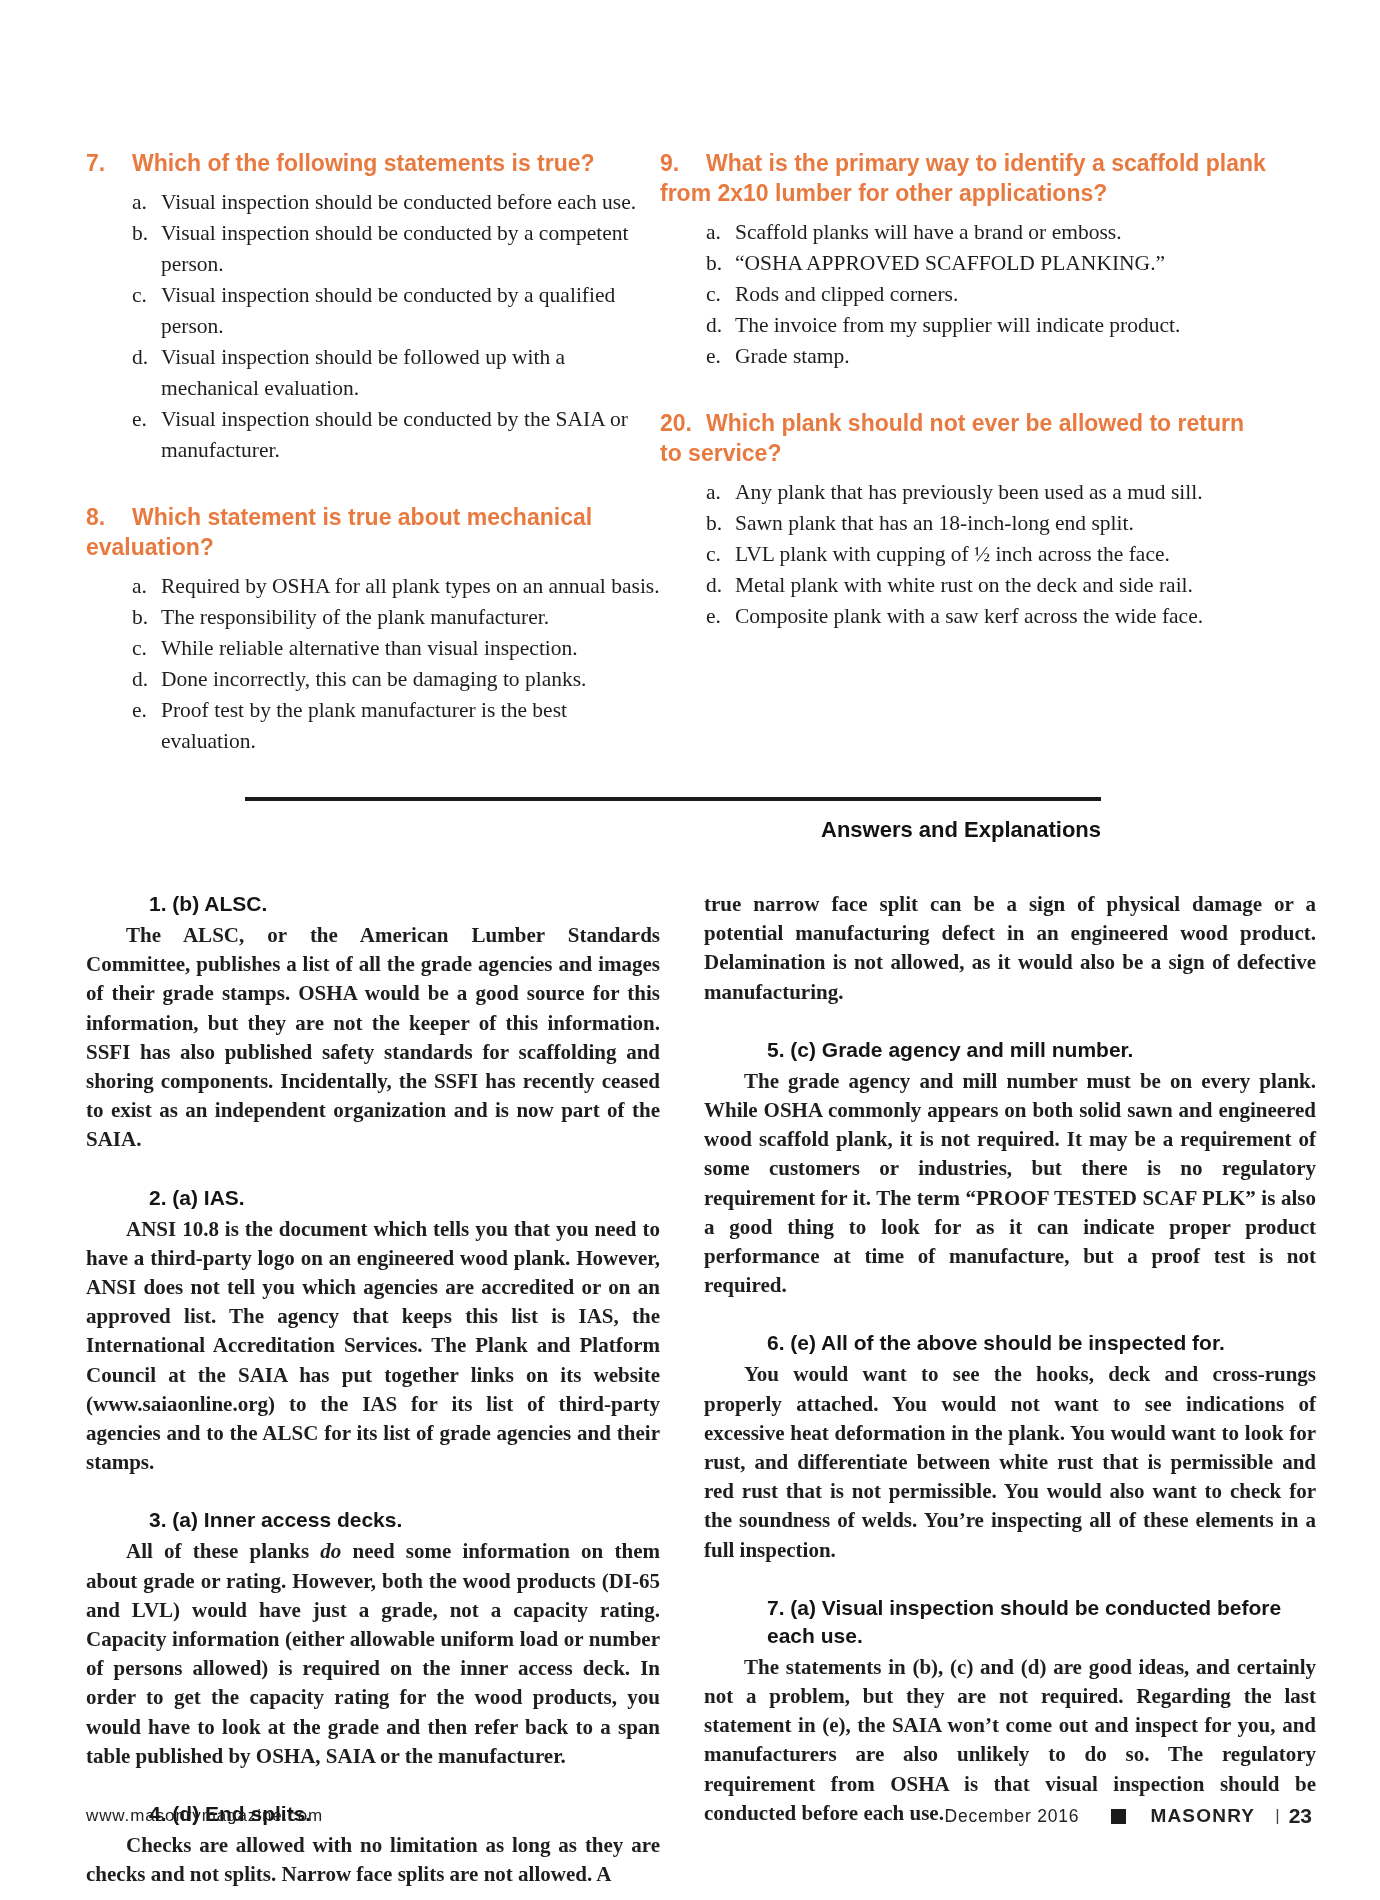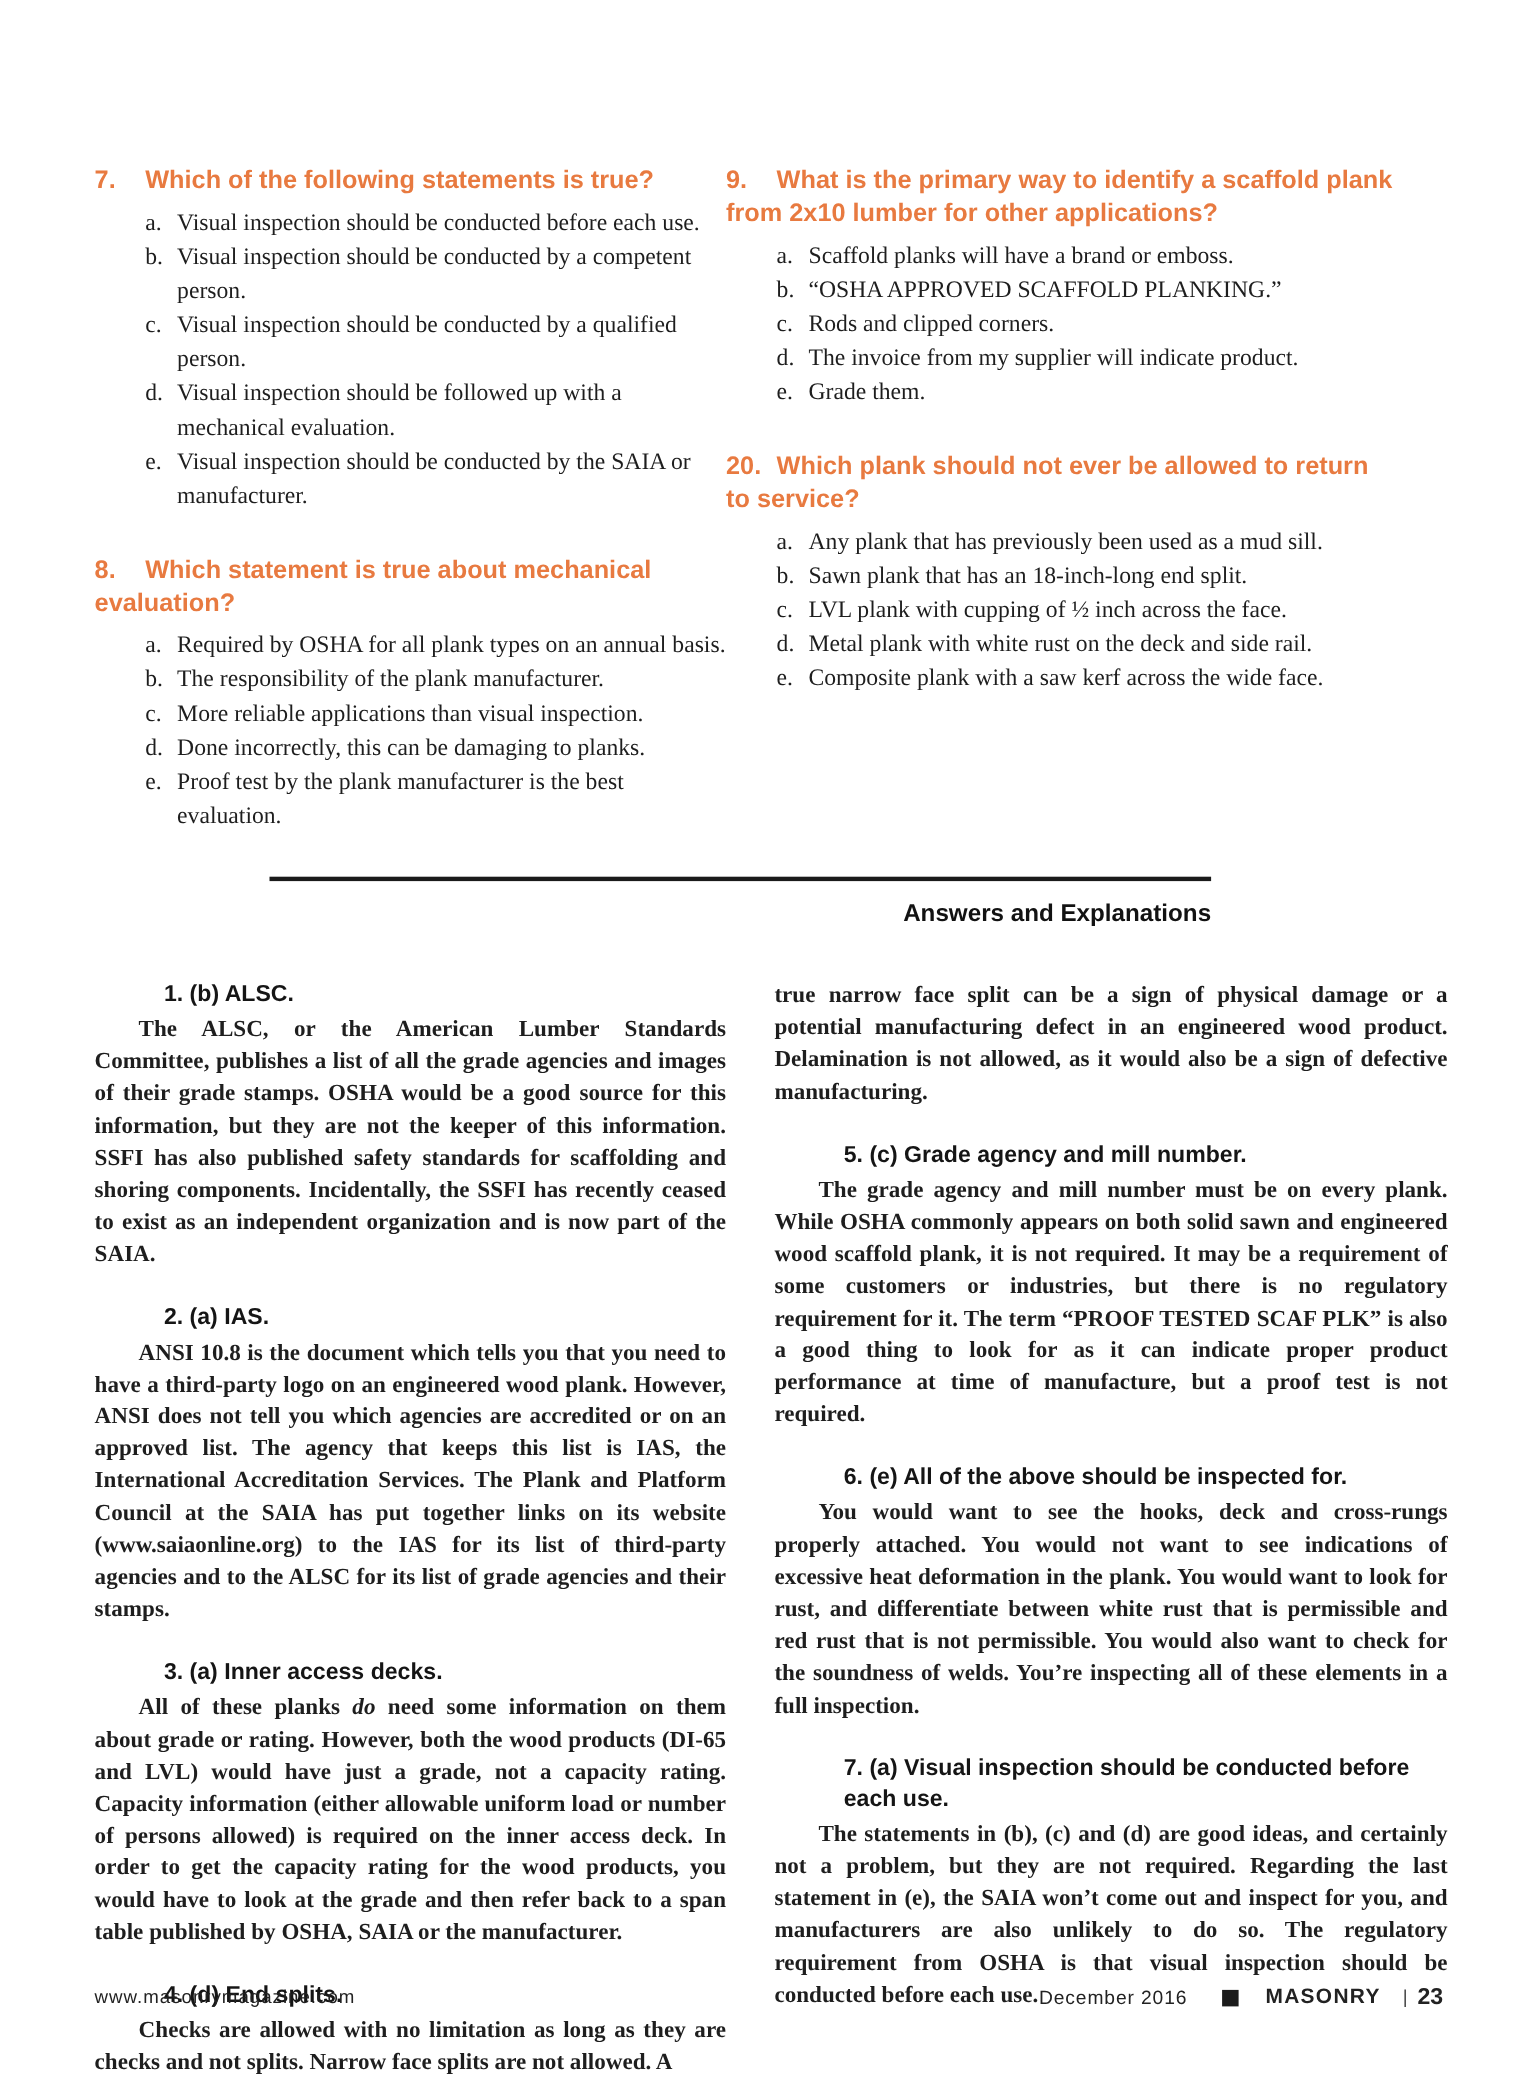--- a/index.html
+++ b/index.html
@@ -118,21 +118,21 @@
         <div class="opt">
             <span class="opt-letter">a.</span>
             <span class="opt-text">Required by OSHA for all plank types on an annual basis.</span>
           </div>
         <div class="opt">
             <span class="opt-letter">b.</span>
             <span class="opt-text">The responsibility of the plank manufacturer.</span>
           </div>
         <div class="opt">
             <span class="opt-letter">c.</span>
-            <span class="opt-text">More reliable applications than visual inspection.</span>
+            <span class="opt-text">While reliable alternative than visual inspection.</span>
           </div>
         <div class="opt">
             <span class="opt-letter">d.</span>
             <span class="opt-text">Done incorrectly, this can be damaging to planks.</span>
           </div>
         <div class="opt">
             <span class="opt-letter">e.</span>
             <span class="opt-text">Proof test by the plank manufacturer is the best evaluation.</span>
           </div>
       </div>
@@ -156,21 +156,21 @@
         <div class="opt">
             <span class="opt-letter">c.</span>
             <span class="opt-text">Rods and clipped corners.</span>
           </div>
         <div class="opt">
             <span class="opt-letter">d.</span>
             <span class="opt-text">The invoice from my supplier will indicate product.</span>
           </div>
         <div class="opt">
             <span class="opt-letter">e.</span>
-            <span class="opt-text">Grade them.</span>
+            <span class="opt-text">Grade stamp.</span>
           </div>
       </div>
     </div>
 
     <div class="q-block">
       <div class="q-head"><span class="q-num">20.</span><span>Which plank should not ever be allowed to return to service?</span></div>
       <div class="opts">
         <div class="opt">
             <span class="opt-letter">a.</span>
             <span class="opt-text">Any plank that has previously been used as a mud sill.</span>

